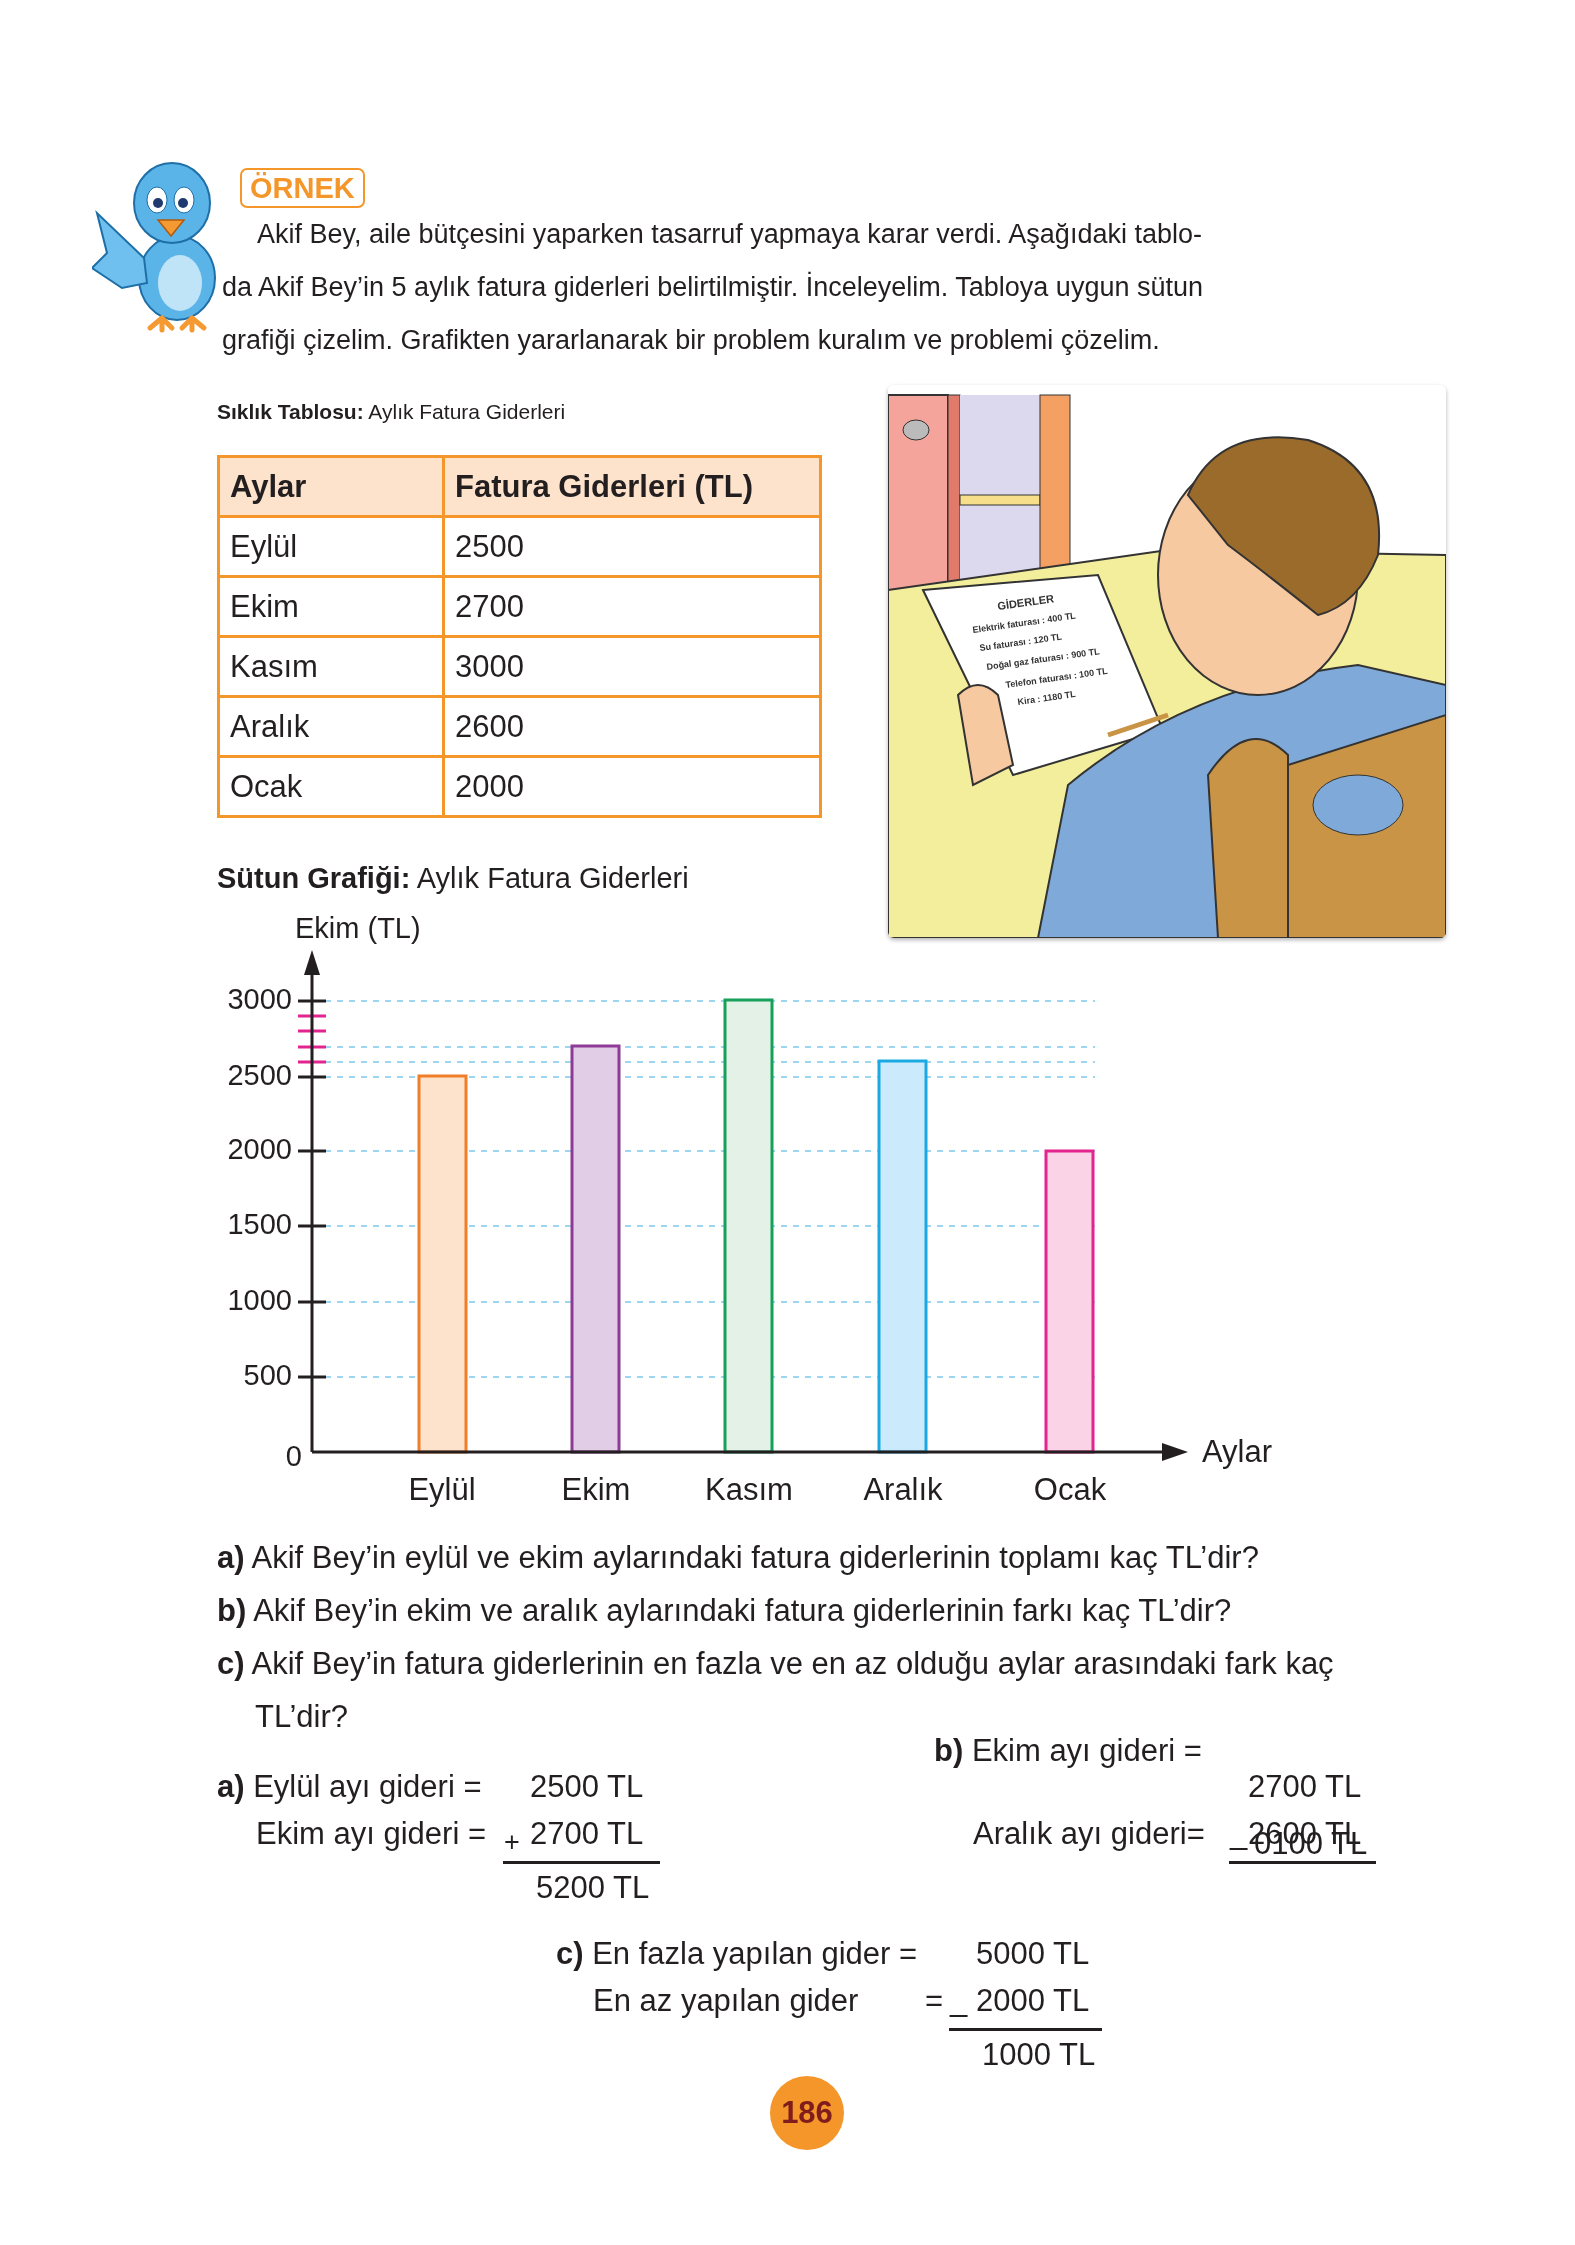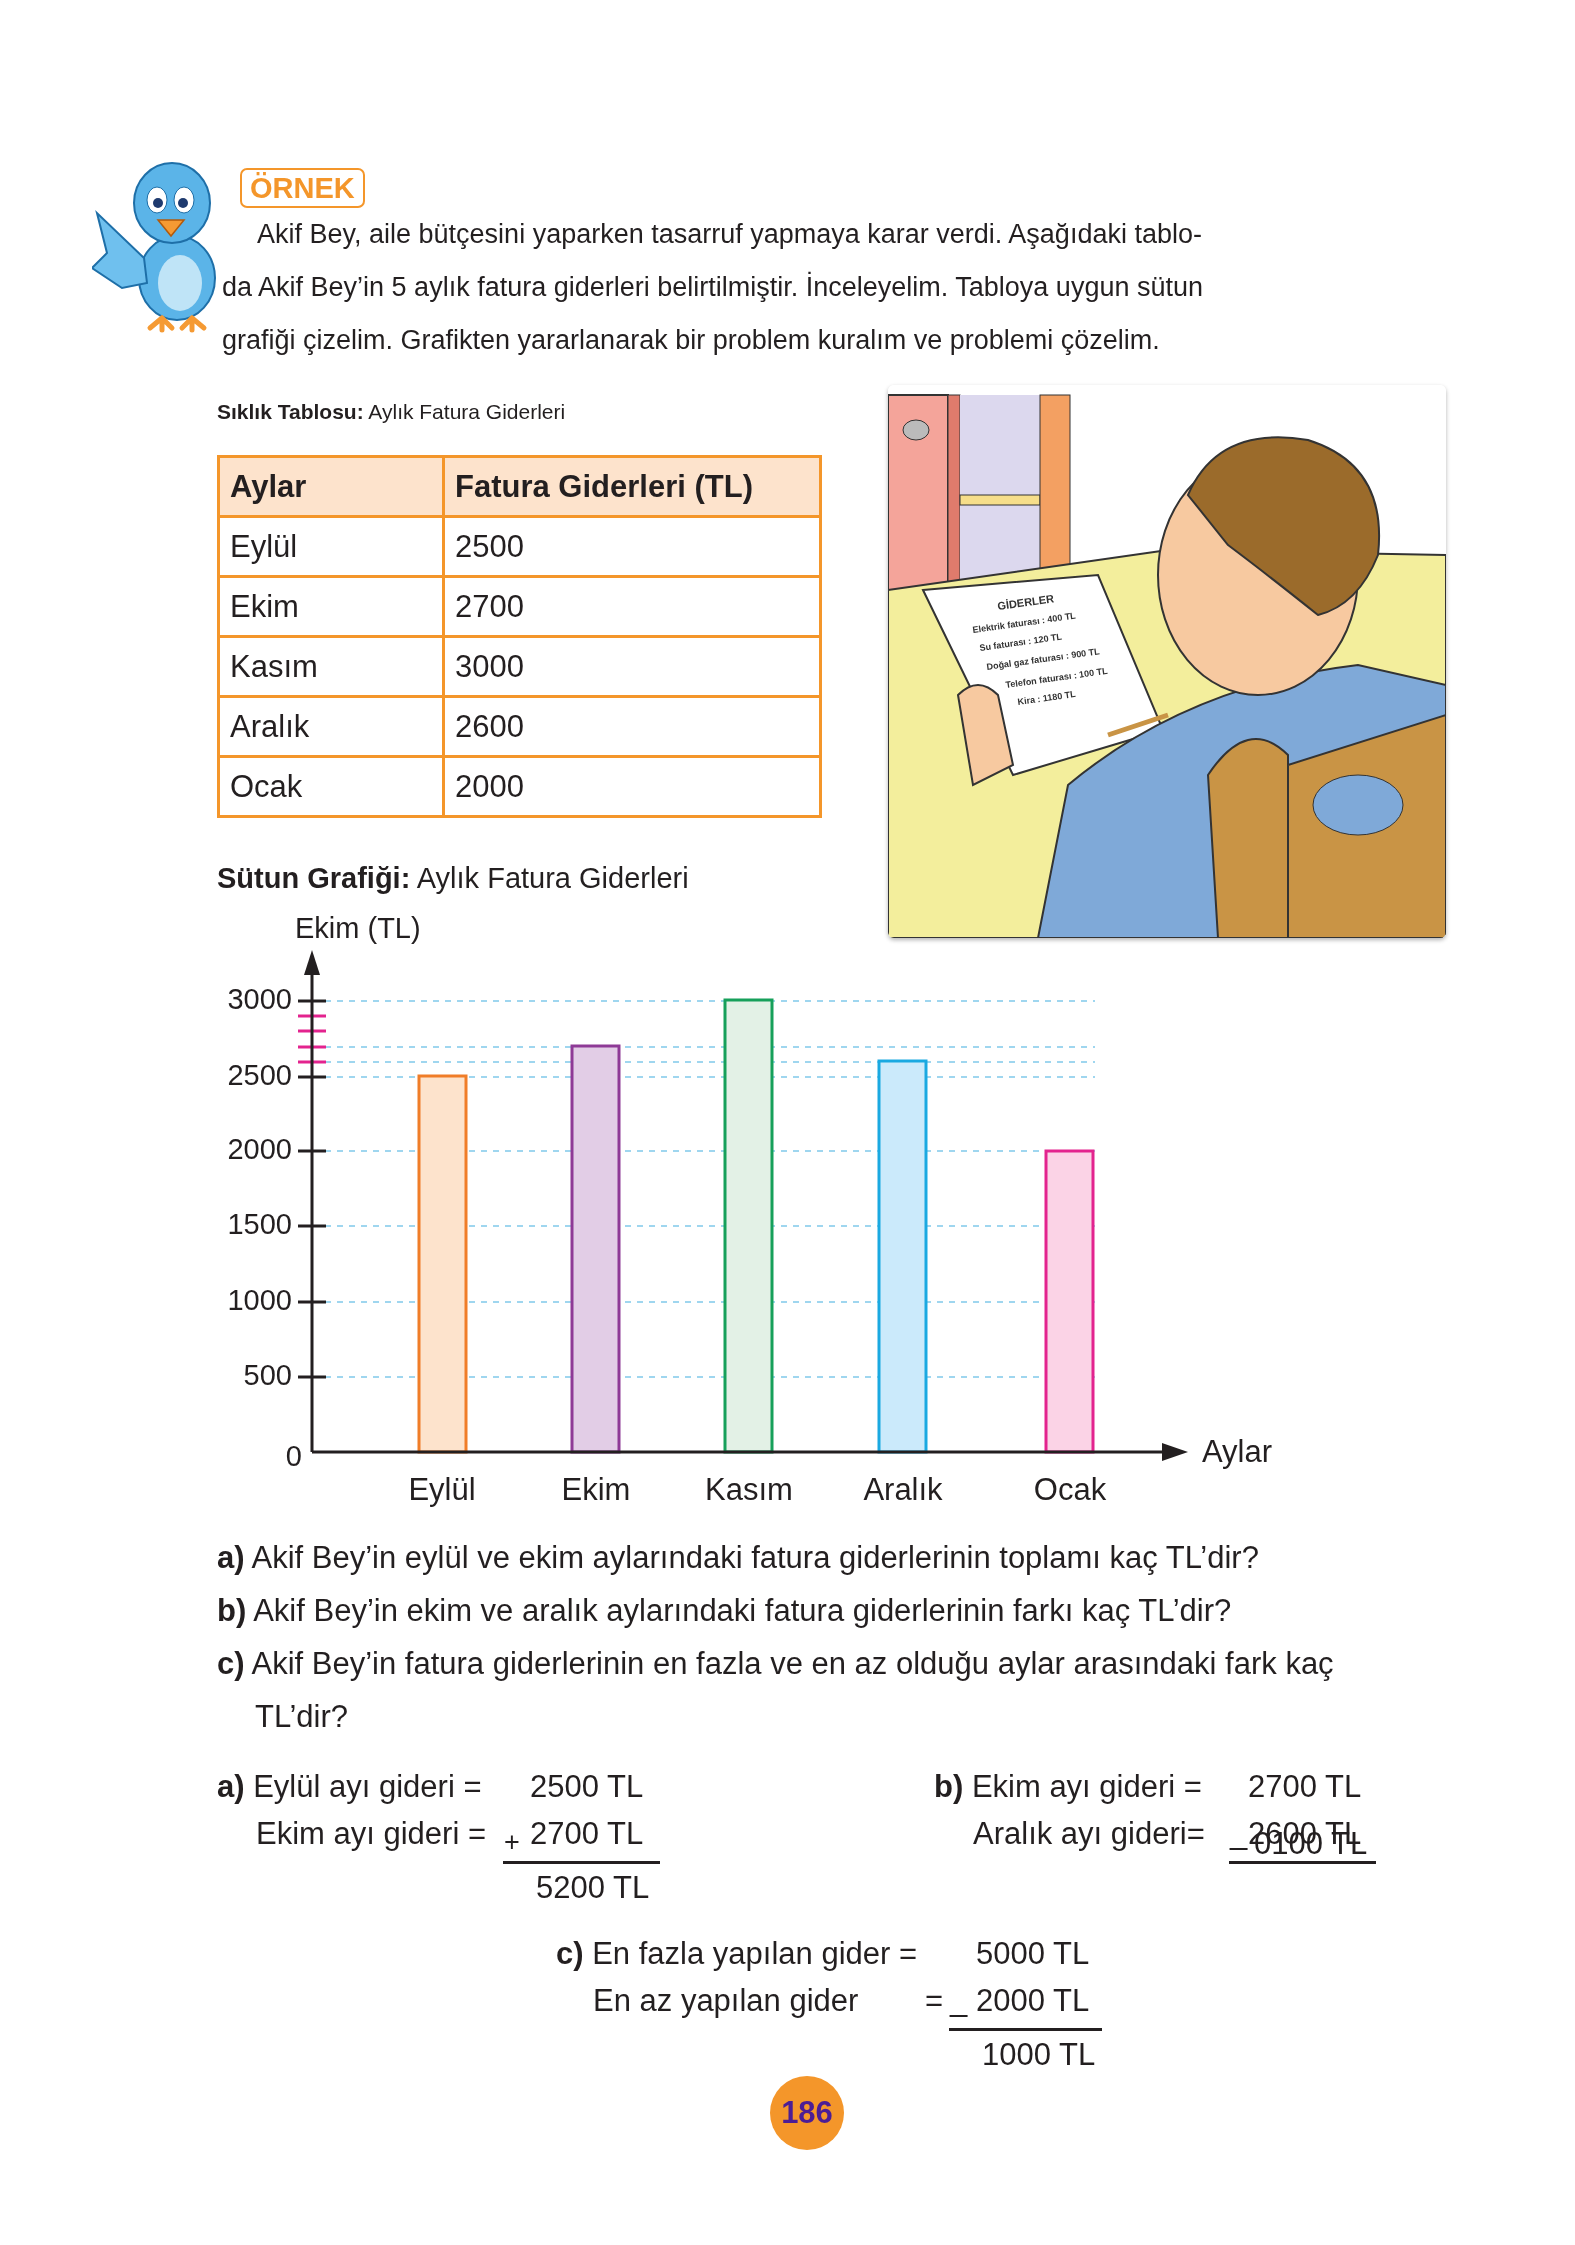--- a/index.html
+++ b/index.html
@@ -10,21 +10,21 @@
   .ornek{position:absolute;left:240px;top:168px;border:2px solid #f4962a;border-radius:7px;padding:2px 8px;color:#f4962a;font-weight:bold;font-size:29px;line-height:32px;background:#fff;}
   table.freq{position:absolute;left:217px;top:455px;border-collapse:collapse;font-size:31px;}
   table.freq td,table.freq th{border:3px solid #f4962a;height:57px;padding:0 10px;text-align:left;}
   table.freq th{background:#fde3cc;font-weight:bold;}
   .illus{position:absolute;left:888px;top:385px;width:558px;height:553px;border-radius:6px;box-shadow:0 2px 4px rgba(0,0,0,.3);overflow:hidden;background:#fff;}
   .tick-label{position:absolute;font-size:29px;text-align:right;width:80px;}
   .xlabel{position:absolute;font-size:31px;text-align:center;width:140px;}
   .q{position:absolute;font-size:31px;line-height:40px;text-align:center;}
   .sol{position:absolute;font-size:31px;line-height:40px;white-space:pre;}
   .rule{position:absolute;height:3px;background:#231f20;}
-  .pagenum{position:absolute;left:770px;top:2076px;width:74px;height:74px;border-radius:50%;background:#f4962a;color:#4c1d95;font-weight:bold;font-size:31px;text-align:center;line-height:74px;}
+  .pagenum{position:absolute;left:770px;top:2076px;width:74px;height:74px;border-radius:50%;background:#f4962a;color:#7f1d1d;font-weight:bold;font-size:31px;text-align:center;line-height:74px;}
 </style>
 </head>
 <body>
 
 <svg class="abs" style="left:92px;top:158px" width="150" height="175" viewBox="0 0 150 175">
   <ellipse cx="85" cy="120" rx="38" ry="42" fill="#5bb4e8" stroke="#1e6fa8" stroke-width="2"></ellipse>
   <ellipse cx="88" cy="125" rx="22" ry="28" fill="#bfe4f7"></ellipse>
   <path d="M52 100 L5 55 L15 95 L0 110 L30 130 L55 125 Z" fill="#6fc0ee" stroke="#1e6fa8" stroke-width="2"></path>
   <ellipse cx="80" cy="45" rx="38" ry="40" fill="#5bb4e8" stroke="#1e6fa8" stroke-width="2"></ellipse>
   <ellipse cx="65" cy="42" rx="10" ry="13" fill="#fff" stroke="#1e6fa8"></ellipse>
@@ -166,21 +166,21 @@
 <div class="q" style="left:255px;top:1697px">TL’dir?</div>
 
 <div class="sol" style="left:217px;top:1767px"><span class="bold">a)</span><span> Eylül ayı gideri =</span></div>
 <div class="sol" style="left:530px;top:1767px">2500 TL</div>
 <div class="sol" style="left:256px;top:1814px">Ekim ayı gideri =</div>
 <div class="sol" style="left:504px;top:1822px;font-size:27px">+</div>
 <div class="sol" style="left:530px;top:1814px">2700 TL</div>
 <div class="rule" style="left:503px;top:1861px;width:157px"></div>
 <div class="sol" style="left:536px;top:1868px">5200 TL</div>
 
-<div class="sol" style="left:934px;top:1767px"><span class="bold">b)</span><span> Ekim ayı gideri =</span></div>
+<div class="sol" style="left:934px;top:1731px"><span class="bold">b)</span><span> Ekim ayı gideri =</span></div>
 <div class="sol" style="left:1248px;top:1767px">2700 TL</div>
 <div class="sol" style="left:973px;top:1814px">Aralık ayı gideri=</div>
 <div class="sol" style="left:1230px;top:1814px">_</div>
 <div class="sol" style="left:1248px;top:1814px">2600 TL</div>
 <div class="rule" style="left:1229px;top:1861px;width:147px"></div>
 <div class="sol" style="left:1254px;top:1824px">0100 TL</div>
 
 <div class="sol" style="left:556px;top:1934px"><span class="bold">c)</span><span> En fazla yapılan gider =</span></div>
 <div class="sol" style="left:976px;top:1934px">5000 TL</div>
 <div class="sol" style="left:593px;top:1981px">En az yapılan gider</div>

